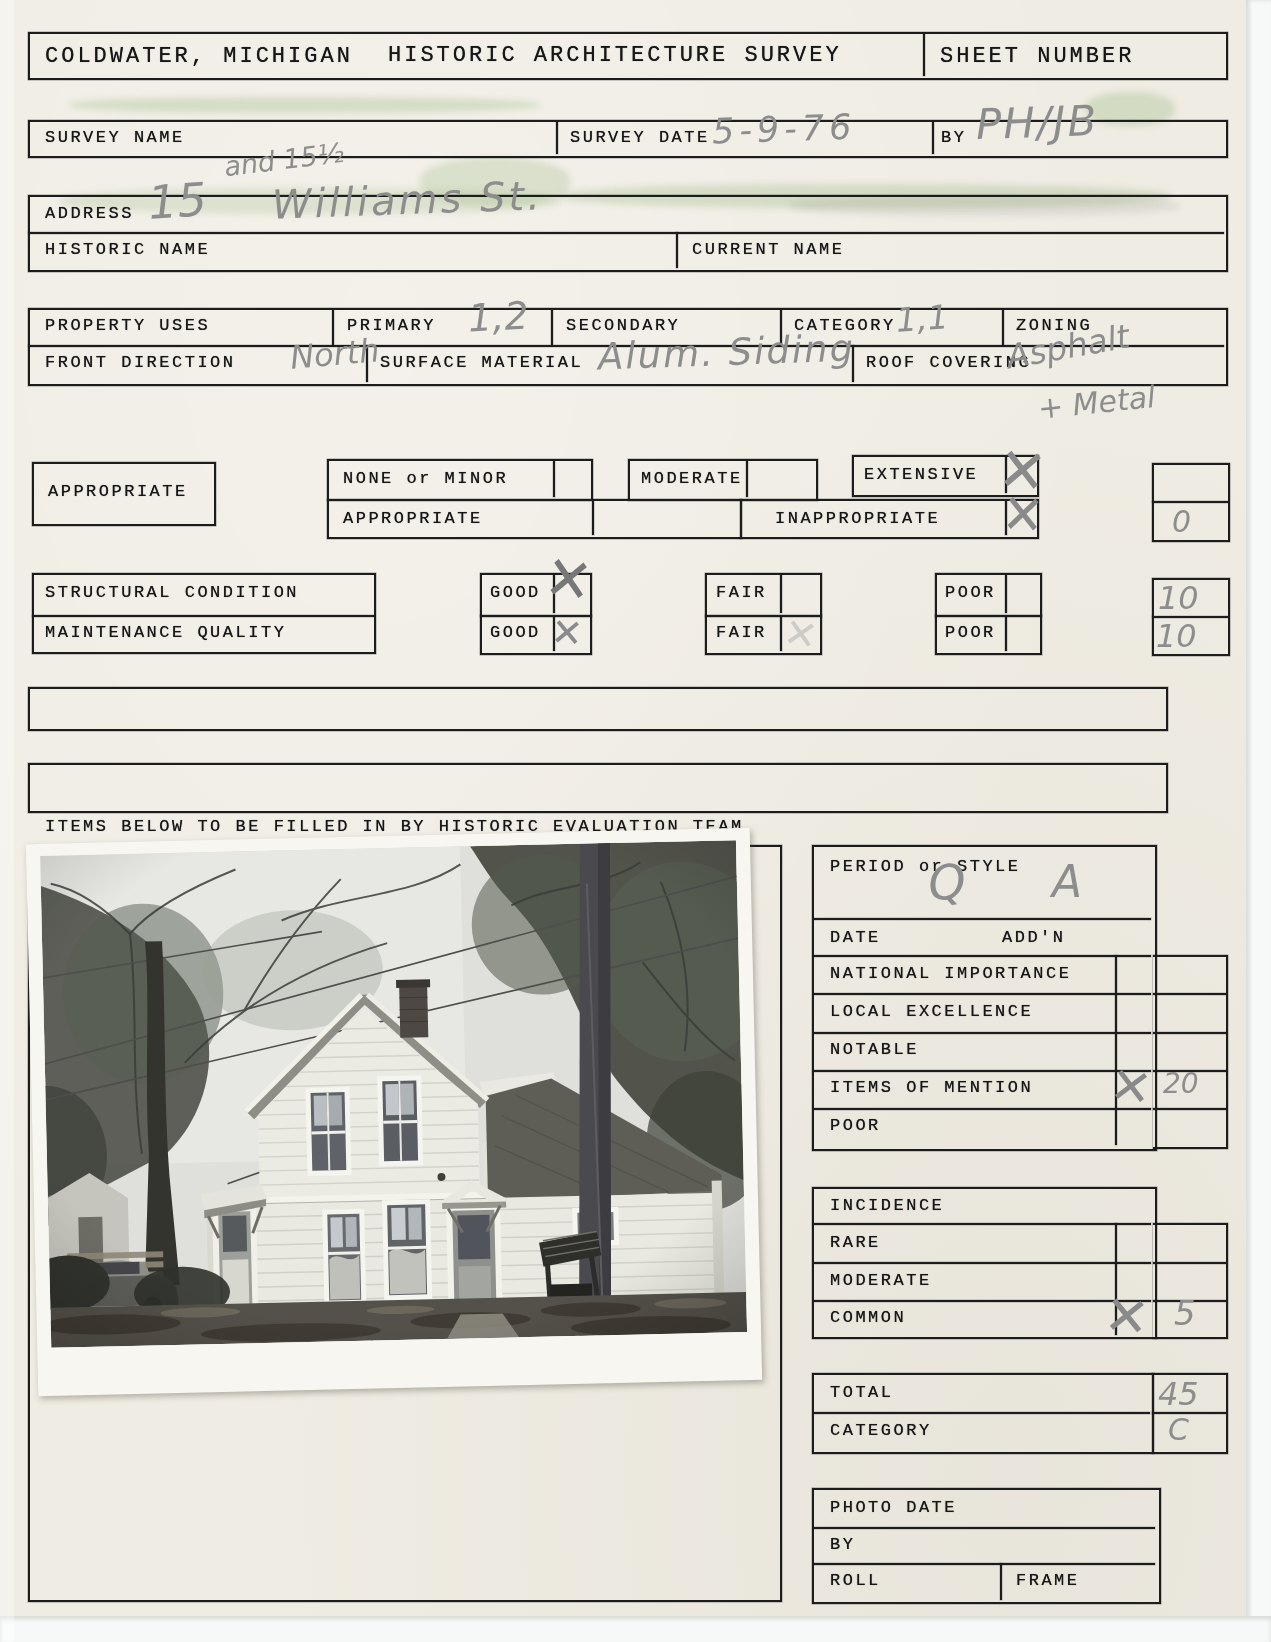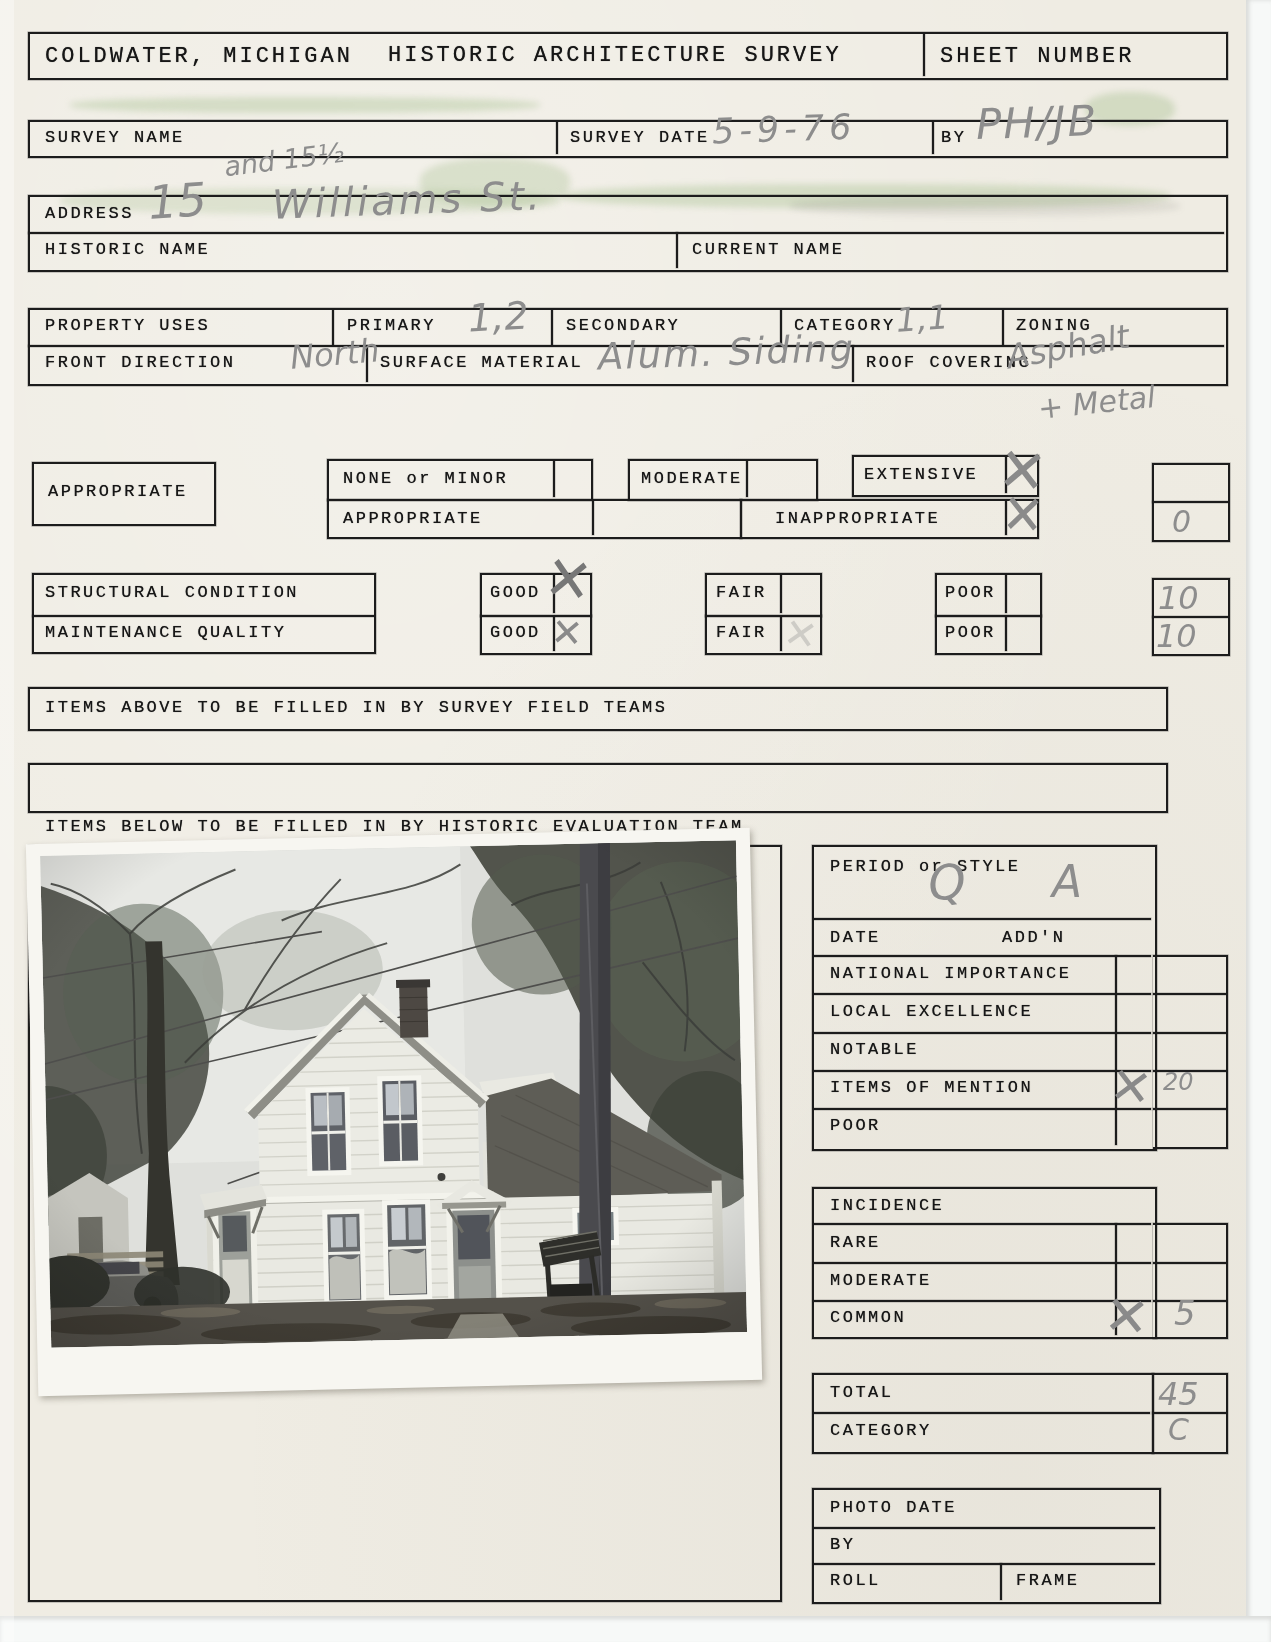--- a/index.html
+++ b/index.html
@@ -137,21 +137,20 @@
   <span class="mark" style="left:545px;top:552px;font-size:56px;color:#777;transform:rotate(8deg) scaleY(1.1);">✕</span>
   <span class="mark" style="left:551px;top:614px;font-size:38px;transform:rotate(5deg);">✕</span>
   <span class="mark" style="left:784px;top:614px;font-size:40px;opacity:.32;transform:rotate(10deg);">✕</span>
 
   <div class="box" style="left:1152px;top:578px;width:74px;height:74px;"></div>
   <div class="hl" style="left:1152px;top:616px;width:76px;"></div>
   <span class="hw" style="left:1158px;top:582px;font-size:32px;">10</span>
   <span class="hw" style="left:1156px;top:620px;font-size:32px;">10</span>
 
   <div class="box" style="left:28px;top:687px;width:1136px;height:40px;"></div>
-  <span class="tw" style="left:45px;top:698px;">ITEMS ABOVE TO BE FILLED IN BY SURVEY FIELD TEAMS</span>
   <div class="box" style="left:28px;top:763px;width:1136px;height:46px;"></div>
   <span class="tw" style="left:45px;top:777px;margin-top:40px;">ITEMS BELOW TO BE FILLED IN BY HISTORIC EVALUATION TEAM</span>
 
   <div class="box" style="left:28px;top:845px;width:750px;height:753px;"></div>
 
   <div class="photo">
     <div class="photo-inner">
       <svg width="696" height="492" viewBox="0 0 696 492" xmlns="http://www.w3.org/2000/svg">
         <defs>
           <clipPath id="gableClip">
@@ -390,21 +389,21 @@
   <span class="tw" style="left:830px;top:1040px;">NOTABLE</span>
   <span class="tw" style="left:830px;top:1078px;">ITEMS OF MENTION</span>
   <span class="tw" style="left:830px;top:1116px;">POOR</span>
 
   <div class="box" style="left:1153px;top:955px;width:73px;height:190px;border-left:none;"></div>
   <div class="hl" style="left:1153px;top:993px;width:73px;"></div>
   <div class="hl" style="left:1153px;top:1032px;width:73px;"></div>
   <div class="hl" style="left:1153px;top:1070px;width:73px;"></div>
   <div class="hl" style="left:1153px;top:1108px;width:73px;"></div>
   <span class="mark" style="left:1110px;top:1062px;font-size:50px;transform:rotate(8deg);">✕</span>
-  <span class="hw" style="left:1163px;top:1070px;font-size:24px;">20</span>
+  <span class="hw" style="left:1163px;top:1070px;font-size:28px;">20</span>
 
   <div class="box" style="left:812px;top:1187px;width:341px;height:148px;"></div>
   <div class="hl" style="left:814px;top:1223px;width:337px;"></div>
   <div class="hl" style="left:814px;top:1262px;width:337px;"></div>
   <div class="hl" style="left:814px;top:1300px;width:337px;"></div>
   <div class="vl" style="left:1115px;top:1223px;height:112px;"></div>
   <span class="tw" style="left:830px;top:1196px;">INCIDENCE</span>
   <span class="tw" style="left:830px;top:1233px;">RARE</span>
   <span class="tw" style="left:830px;top:1271px;">MODERATE</span>
   <span class="tw" style="left:830px;top:1308px;">COMMON</span>

